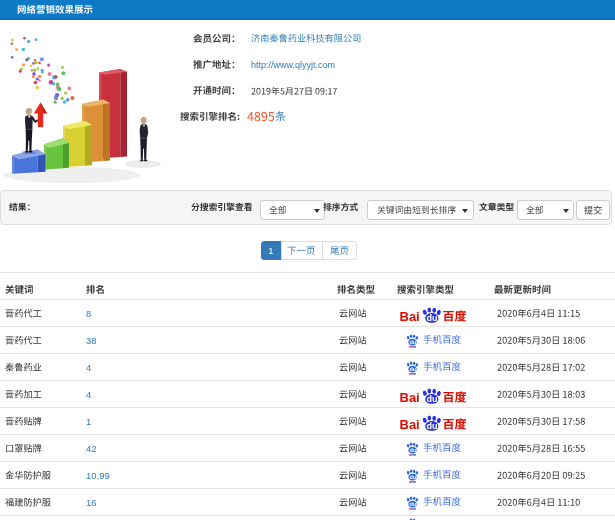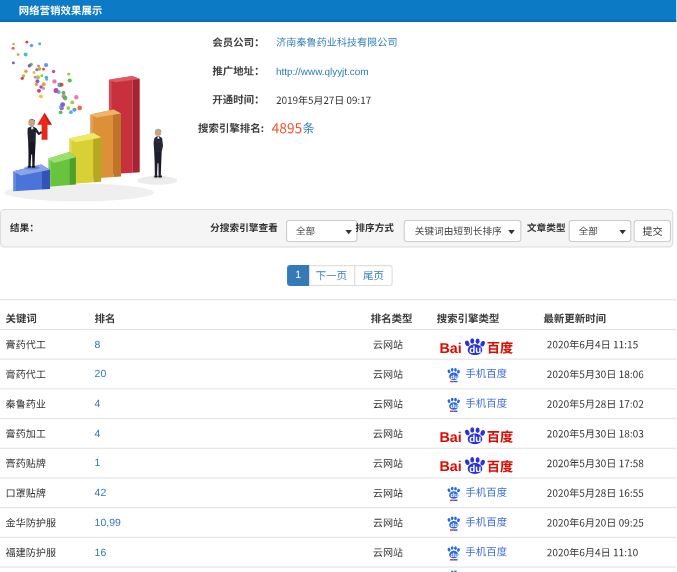--- a/index.html
+++ b/index.html
@@ -477,21 +477,21 @@
           <td>
             <div class="fx">
               <svg width="36.8" height="12.9" viewBox="0 0 36.8 12.9" fill="#333333">
                 <path d="M0.7 4.9V6.4H1.3V5.4H7.9V6.4H8.5V4.9ZM2.5 3.8H6.7V4.2H2.5ZM1.8 3.4V4.6H7.4V3.4ZM2.8 6H6.3V6.5H2.8ZM2.1 5.7V6.8H7V5.7ZM4.1 2C4.2 2.2 4.3 2.4 4.4 2.6H0.6V3.1H8.6V2.6H5.1C5 2.3 4.9 2.1 4.7 1.9ZM6.8 8.5V8.9H2.4V8.5ZM6.8 8.1H2.4V7.6H6.8ZM1.7 7.2V10.4H2.4V9.4H6.8V9.7C6.8 9.8 6.8 9.9 6.6 9.9C6.5 9.9 5.9 9.9 5.3 9.9C5.4 10 5.5 10.2 5.5 10.3C6.3 10.3 6.8 10.3 7.1 10.3C7.4 10.2 7.5 10.1 7.5 9.7V7.2Z"></path>
                 <path d="M14.2 6.6C14.6 7.2 15 8 15.2 8.5L15.8 8.2C15.6 7.7 15.2 7 14.7 6.4ZM9.7 9.4 9.8 10C10.7 9.9 12 9.7 13.2 9.5L13.2 8.9C11.9 9.1 10.6 9.3 9.7 9.4ZM14.5 3.8C14.2 4.8 13.7 5.7 13.1 6.4C13.2 6.4 13.5 6.6 13.6 6.7C13.9 6.4 14.2 6 14.5 5.5H16.9C16.8 8.3 16.7 9.3 16.5 9.6C16.4 9.7 16.3 9.7 16.1 9.7C16 9.7 15.5 9.7 15.1 9.7C15.2 9.8 15.3 10.1 15.3 10.3C15.7 10.3 16.2 10.3 16.4 10.3C16.7 10.3 16.9 10.2 17.1 10C17.4 9.6 17.5 8.5 17.6 5.2C17.6 5.1 17.6 4.9 17.6 4.9H14.8C14.9 4.6 15 4.3 15.1 4ZM9.8 2.7V3.3H11.8V3.9H12.5V3.3H15V3.9H15.7V3.3H17.9V2.7H15.7V1.9H15V2.7H12.5V1.9H11.8V2.7ZM10 8.5C10.2 8.4 10.5 8.3 13.1 8C13.1 7.9 13.1 7.6 13.1 7.4L11 7.7C11.7 7 12.4 6.2 13.1 5.4L12.5 5.1C12.3 5.3 12.1 5.6 11.9 5.9L10.7 6C11.2 5.4 11.6 4.8 12 4.1L11.4 3.9C11 4.7 10.4 5.5 10.2 5.7C10 5.9 9.9 6 9.7 6.1C9.8 6.2 9.9 6.6 9.9 6.7C10.1 6.6 10.3 6.6 11.4 6.5C11 6.9 10.7 7.3 10.5 7.4C10.2 7.7 10 7.9 9.8 7.9C9.9 8.1 10 8.4 10 8.5Z"></path>
                 <path d="M25 2.5C25.5 2.9 26.2 3.6 26.5 4L27 3.6C26.7 3.2 26 2.6 25.5 2.1ZM23.4 2.1C23.5 3 23.5 4 23.6 4.8L21.4 5.1L21.5 5.7L23.7 5.5C24 8.4 24.8 10.3 26.3 10.4C26.8 10.4 27.2 9.9 27.4 8.3C27.2 8.3 26.9 8.1 26.8 8C26.7 9 26.6 9.6 26.3 9.6C25.3 9.5 24.7 7.8 24.4 5.4L27.2 5L27.1 4.4L24.3 4.7C24.2 3.9 24.2 3 24.1 2.1ZM21.3 2C20.7 3.5 19.7 4.9 18.6 5.8C18.7 6 18.9 6.3 19 6.5C19.4 6.1 19.8 5.6 20.2 5.1V10.4H20.9V4.1C21.3 3.5 21.7 2.9 21.9 2.2Z"></path>
                 <path d="M28.1 9V9.7H36.3V9H32.6V3.7H35.9V3H28.6V3.7H31.8V9Z"></path>
               </svg>
             </div>
           </td>
-          <td><a href="#">20</a></td>
+          <td><a href="#">38</a></td>
           <td>
             <div class="fx" style="margin-left:1.5px">
               <svg width="27.6" height="12.9" viewBox="0 0 27.6 12.9" fill="#333333">
                 <path d="M1.5 2.7V3.4H7.7V2.7ZM1.3 10.1C1.7 9.9 2.2 9.9 7.3 9.4C7.5 9.8 7.7 10.1 7.8 10.4L8.5 10C8 9.2 7.1 7.8 6.3 6.8L5.7 7.1C6.1 7.6 6.5 8.2 6.9 8.8L2.2 9.1C3 8.3 3.7 7.1 4.3 6H8.7V5.3H0.5V6H3.4C2.8 7.2 2 8.3 1.7 8.6C1.5 9 1.2 9.2 1 9.3C1.1 9.5 1.3 9.9 1.3 10.1Z"></path>
                 <path d="M11 4.7C11.4 5.2 11.8 5.8 12.3 6.4C11.9 7.4 11.4 8.2 10.8 8.9C10.9 8.9 11.2 9.1 11.3 9.2C11.9 8.6 12.3 7.9 12.7 7C13 7.5 13.2 7.9 13.4 8.2L13.9 7.8C13.6 7.4 13.3 6.9 12.9 6.3C13.2 5.6 13.4 4.7 13.5 3.8L12.9 3.8C12.8 4.5 12.7 5.1 12.5 5.7C12.1 5.2 11.8 4.8 11.4 4.3ZM13.6 4.7C14.1 5.2 14.5 5.8 14.9 6.4C14.5 7.5 14 8.3 13.4 8.9C13.5 9 13.8 9.2 13.9 9.3C14.5 8.7 14.9 8 15.3 7.1C15.6 7.6 15.9 8.1 16.1 8.5L16.6 8.1C16.3 7.6 16 7 15.6 6.4C15.8 5.6 16 4.8 16.1 3.9L15.5 3.8C15.4 4.5 15.3 5.1 15.1 5.7C14.8 5.3 14.4 4.8 14.1 4.4ZM10 2.5V10.4H10.7V3.1H16.9V9.5C16.9 9.6 16.9 9.7 16.7 9.7C16.5 9.7 15.9 9.7 15.3 9.7C15.4 9.9 15.5 10.2 15.6 10.4C16.4 10.4 16.9 10.4 17.2 10.2C17.5 10.1 17.6 9.9 17.6 9.5V2.5Z"></path>
                 <path d="M18.9 3.7V4.3H22.5V3.7ZM19.3 4.8C19.5 5.9 19.7 7.2 19.7 8.1L20.3 8C20.3 7.1 20.1 5.8 19.9 4.7ZM20 2.2C20.3 2.6 20.5 3.2 20.6 3.6L21.3 3.3C21.2 3 20.9 2.4 20.6 2ZM21.4 4.6C21.3 5.7 21.1 7.4 20.8 8.3C20.1 8.5 19.4 8.7 18.8 8.8L19 9.5C20 9.2 21.3 8.9 22.5 8.6L22.4 8L21.4 8.2C21.6 7.2 21.9 5.8 22.1 4.7ZM22.7 6.3V10.4H23.4V9.9H26.1V10.3H26.8V6.3H24.9V4.5H27.2V3.8H24.9V1.9H24.2V6.3ZM23.4 9.3V7H26.1V9.3Z"></path>
               </svg>
             </div>
           </td>
           <td class="c4">

